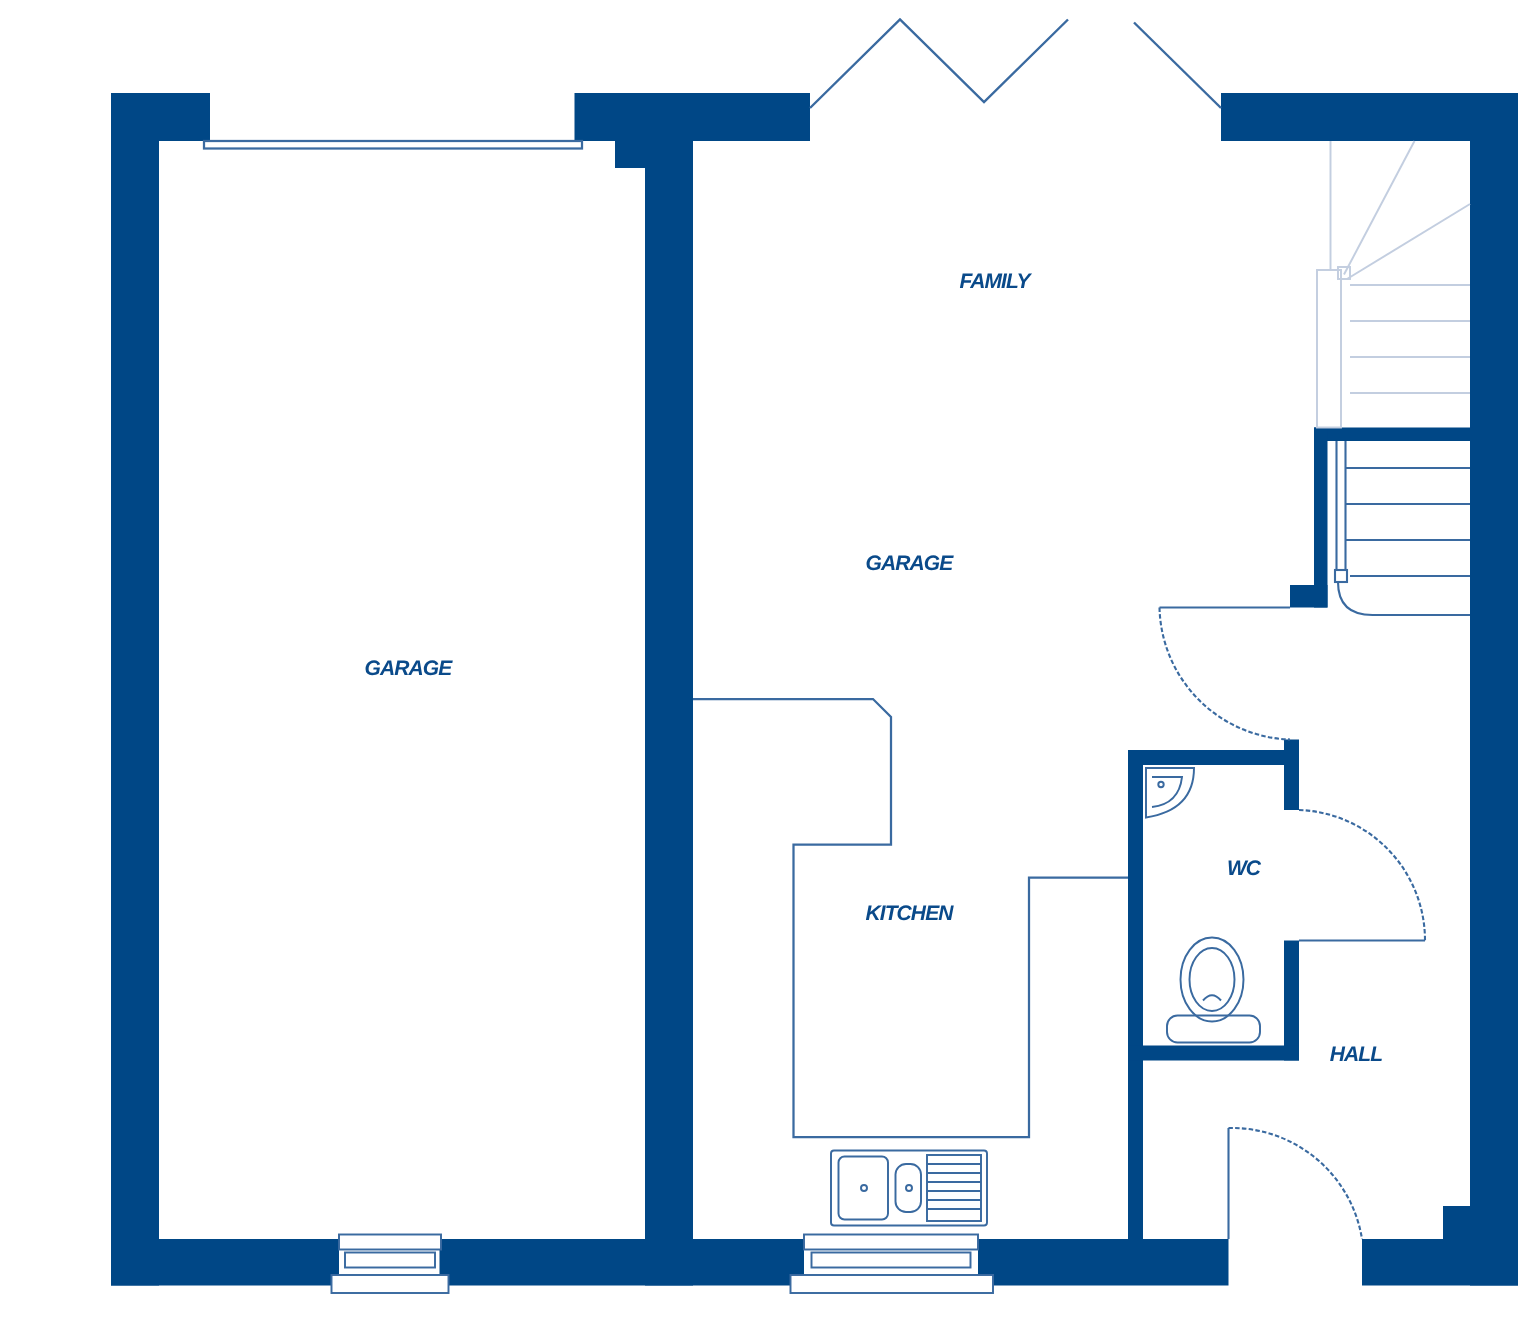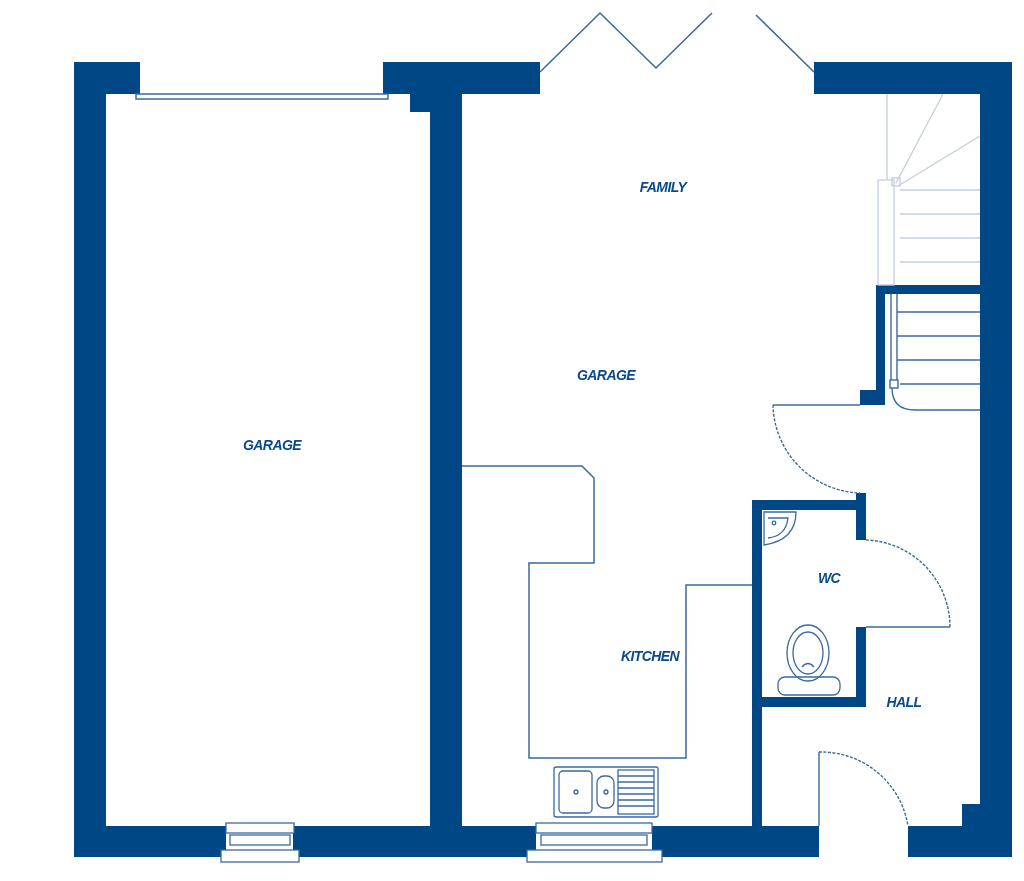--- a/index.html
+++ b/index.html
@@ -133,15 +133,15 @@
     <ellipse cx="808" cy="653" rx="21" ry="28"></ellipse>
     <ellipse cx="808" cy="653" rx="15" ry="21"></ellipse>
     <path d="M802 667 Q808 660 814 667"></path>
     <rect x="778" y="677" width="62" height="18" rx="7"></rect>
   </g>
 </svg>
 
 <div class="label" style="left:272px; top:445px;">GARAGE</div>
 <div class="label" style="left:663px; top:187px;">FAMILY</div>
 <div class="label" style="left:606px; top:375px;">GARAGE</div>
-<div class="label" style="left:606px; top:656px;margin-left:44px;">KITCHEN</div>
+<div class="label" style="left:606px; top:608px;">KITCHEN</div>
 <div class="label" style="left:812px; top:578px;margin-left:17px;">WC</div>
 <div class="label" style="left:904px; top:702px;">HALL</div>
 
 </body></html>

